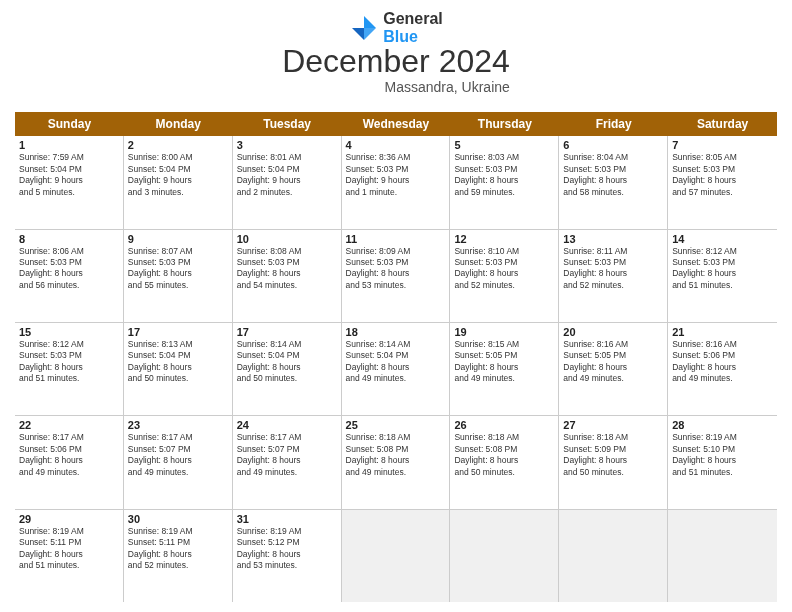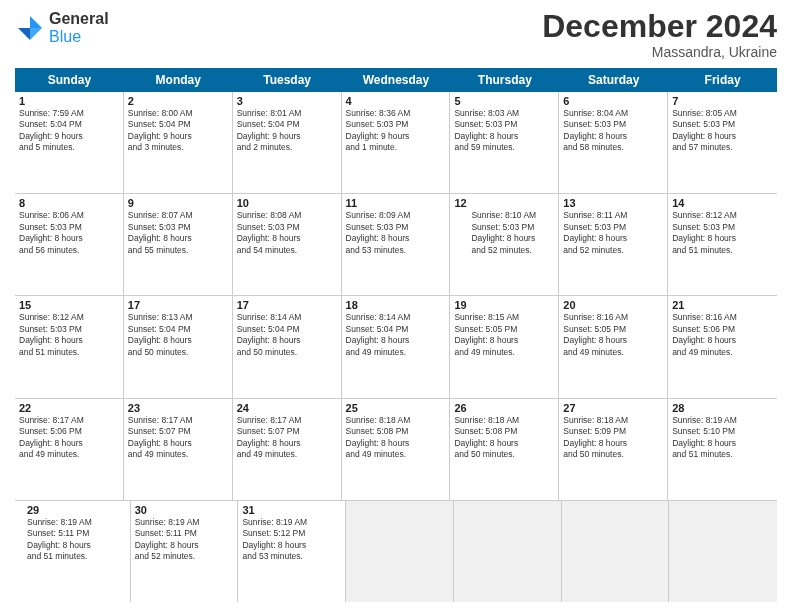--- a/index.html
+++ b/index.html
@@ -13,55 +13,56 @@
     .page {
       width: 792px;
       height: 612px;
       padding: 10px 15px;
       display: flex;
       flex-direction: column;
     }
     .header {
       display: flex;
       justify-content: space-between;
-      align-items: flex-start;
-      margin-bottom: 8px;
+      align-items: center;
+      margin-bottom: 17px;
+      flex-direction: column;
     }
     .logo {
       display: flex;
       align-items: center;
       gap: 4px;
     }
     .logo-icon {
       width: 30px;
       height: 30px;
     }
     .title-block {
       text-align: right;
     }
     .month-title {
       font-size: 32px;
-      font-weight: bold;
+      font-weight: normal;
       color: #333;
       line-height: 1;
     }
     .location {
       font-size: 14px;
       color: #555;
       margin-top: 2px;
     }
     .calendar {
       flex: 1;
       display: flex;
       flex-direction: column;
     }
     .cal-header {
       display: grid;
       grid-template-columns: repeat(7, 1fr);
-      background: #0369a1;
+      background: #a16207;
     }
     .cal-header-cell {
       color: #fff;
       text-align: center;
       font-size: 12px;
       font-weight: bold;
       padding: 5px 2px;
     }
     .cal-body {
       display: flex;
@@ -69,21 +70,20 @@
       flex: 1;
     }
     .cal-row {
       display: grid;
       grid-template-columns: repeat(7, 1fr);
       flex: 1;
       border-bottom: 1px solid #ccc;
     }
     .cal-row:last-child {
       border-bottom: none;
-      margin-left: 8px;
     }
     .cal-cell {
       border-right: 1px solid #ccc;
       padding: 3px 4px;
       font-size: 9px;
       color: #333;
       background: #fff;
       vertical-align: top;
       min-height: 0;
     }
@@ -115,38 +115,38 @@
 <div class="page">
   <div class="header">
     <div class="logo">
       <svg class="logo-icon" viewBox="0 0 40 40">
         <polygon points="20,4 36,20 20,20" fill="#2196F3"></polygon>
         <polygon points="4,20 20,20 20,36" fill="#1565C0"></polygon>
         <polygon points="20,20 36,20 20,36" fill="#42A5F5"></polygon>
       </svg>
       <div>
         <div style="font-size:16px;font-weight:bold;color:#333;line-height:1.1">General</div>
-        <div style="font-size:16px;font-weight:normal;color:#2196F3;line-height:1.1">Blue</div>
+        <div style="font-size:16px;font-weight:bold;color:#2196F3;line-height:1.1">Blue</div>
       </div>
     </div>
     <div class="title-block">
       <div class="month-title">December 2024</div>
       <div class="location">Massandra, Ukraine</div>
     </div>
   </div>
 
   <div class="calendar">
     <div class="cal-header">
     <div class="cal-header-cell">Sunday</div>
         <div class="cal-header-cell">Monday</div>
         <div class="cal-header-cell">Tuesday</div>
         <div class="cal-header-cell">Wednesday</div>
         <div class="cal-header-cell">Thursday</div>
+        <div class="cal-header-cell">Friday</div>
         <div class="cal-header-cell">Saturday</div>
-        <div class="cal-header-cell">Friday</div>
       </div>
     <div class="cal-body">
     <div class="cal-row">
           <div class="cal-cell">
             <span class="day-num">1</span>
             <div class="cell-info" style="white-space: pre-line;">Sunrise: 7:59 AM
 Sunset: 5:04 PM
 Daylight: 9 hours
 and 5 minutes.</div>
           </div>
@@ -217,21 +217,21 @@
           </div>
           <div class="cal-cell">
             <span class="day-num">11</span>
             <div class="cell-info" style="white-space: pre-line;">Sunrise: 8:09 AM
 Sunset: 5:03 PM
 Daylight: 8 hours
 and 53 minutes.</div>
           </div>
           <div class="cal-cell">
             <span class="day-num">12</span>
-            <div class="cell-info" style="white-space: pre-line; margin-left: 17px;">Sunrise: 8:10 AM
+            <div class="cell-info" style="white-space: pre-line;">Sunrise: 8:10 AM
 Sunset: 5:03 PM
 Daylight: 8 hours
 and 52 minutes.</div>
           </div>
           <div class="cal-cell">
             <span class="day-num">13</span>
             <div class="cell-info" style="white-space: pre-line;">Sunrise: 8:11 AM
 Sunset: 5:03 PM
 Daylight: 8 hours
 and 52 minutes.</div>

